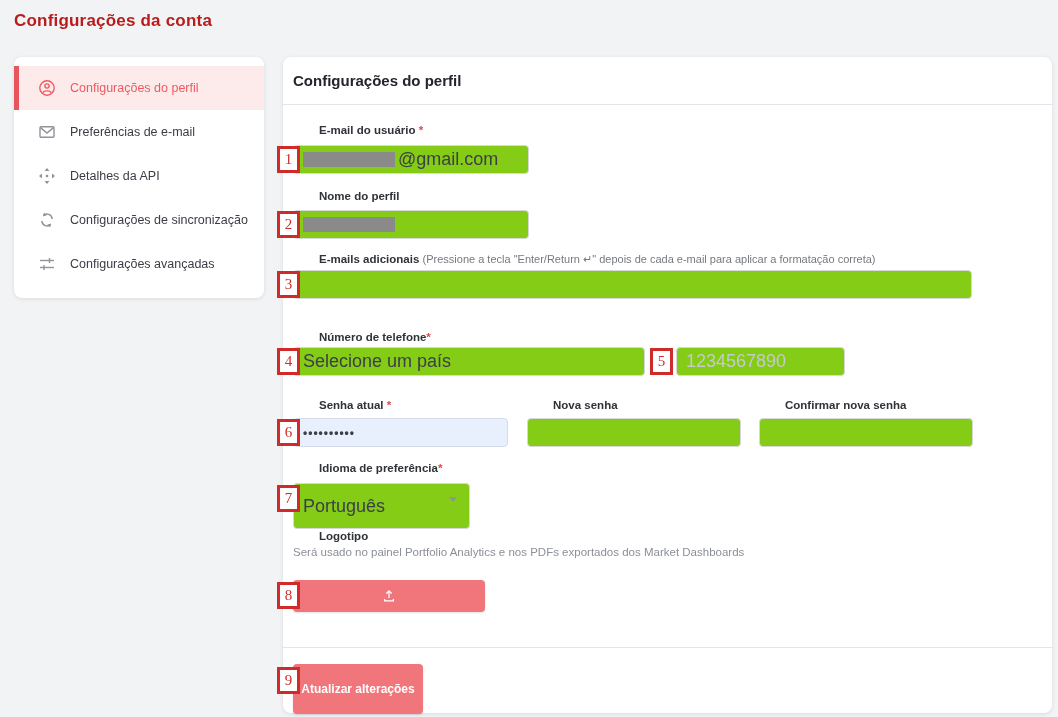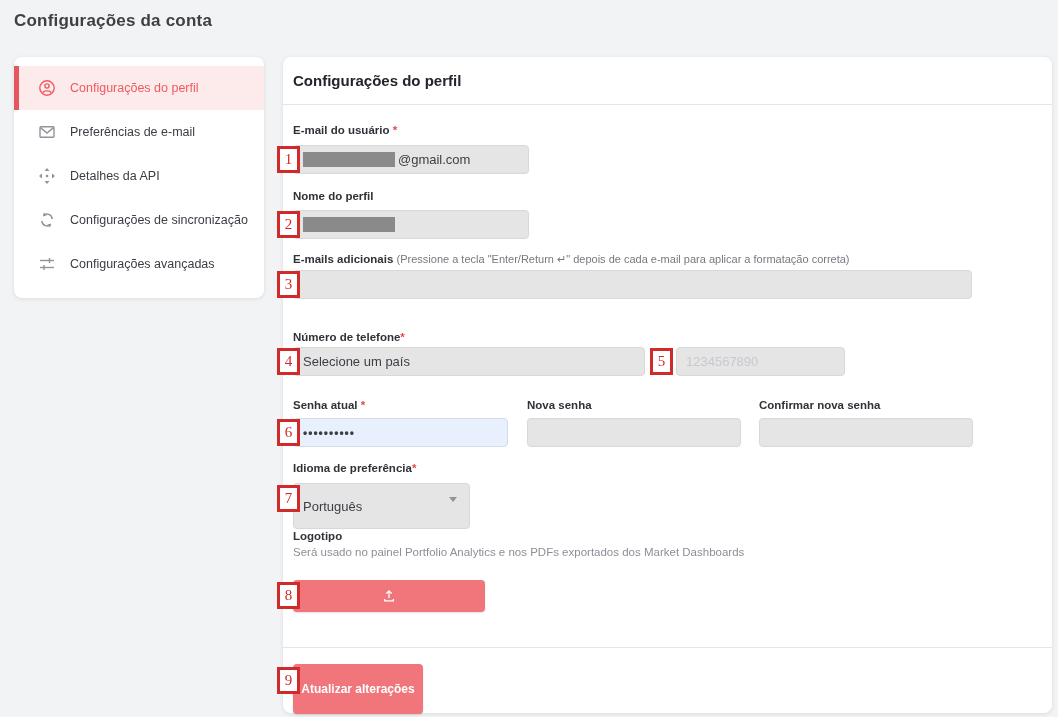--- a/index.html
+++ b/index.html
@@ -3,21 +3,21 @@
 <meta charset="utf-8">
 <style>
   html,body{margin:0;padding:0;}
   body{
     width:1058px;height:717px;position:relative;overflow:hidden;
     background:#f2f3f5;font-family:"Liberation Sans",sans-serif;
     -webkit-font-smoothing:antialiased;
   }
   .page-title{
     position:absolute;left:14px;top:11px;font-size:17px;font-weight:bold;
-    color:#404040;letter-spacing:.2px;
+    color:#b91c1c;letter-spacing:.2px;
   }
   
   .sidebar{
     position:absolute;left:14px;top:57px;width:250px;height:241px;
     background:#fff;border-radius:8px;box-shadow:0 1px 4px rgba(0,0,0,.10);
     padding-top:9px;box-sizing:border-box;
   }
   .side-item{
     position:relative;height:44px;display:flex;align-items:center;gap:14px;
     padding-left:24px;cursor:pointer;color:#3a3d44;font-size:12.5px;
@@ -30,27 +30,27 @@
   
   .main-card{
     position:absolute;left:283px;top:57px;width:769px;height:656px;
     background:#fff;border-radius:8px;box-shadow:0 1px 4px rgba(0,0,0,.10);
   }
   .panel-header{
     position:absolute;left:10px;top:15px;font-size:15px;font-weight:bold;color:#22252b;
   }
   .divider{position:absolute;left:0;right:0;height:1px;background:#e3e5e8;}
   .field-label{
-    position:absolute;font-size:11.5px;font-weight:bold;color:#2f3237;white-space:nowrap;
+    position:absolute;font-size:11.5px;font-weight:bold;color:#2f3237;white-space:nowrap;margin-left:26px;
   }
   .req{color:#e0474d;}
   .hint{font-weight:normal;font-size:11px;color:#75797f;}
   .input{
     position:absolute;box-sizing:border-box;height:29px;border:1px solid #d8d8d8;
-    border-radius:4px;background:#e5e5e5;font-size:13px;color:#3c4046;
+    border-radius:4px;background:#84cc16;font-size:18px;color:#3c4046;
     display:flex;align-items:center;padding:0 9px;white-space:nowrap;overflow:hidden;
   }
   input.input{font-family:"Liberation Sans",sans-serif;outline:none;}
   input.input::placeholder{color:#c6c9ce;}
   .input.autofill{background:#e8f0fe;border-color:#d4dce9;letter-spacing:1px;font-weight:bold;font-size:12px;}
   .redacted{display:inline-block;width:92px;height:15px;background:#8a8a8a;margin-right:3px;}
   .caret{
     position:absolute;right:12px;top:13px;width:0;height:0;
     border-left:4px solid transparent;border-right:4px solid transparent;
     border-top:5px solid #8f939a;

